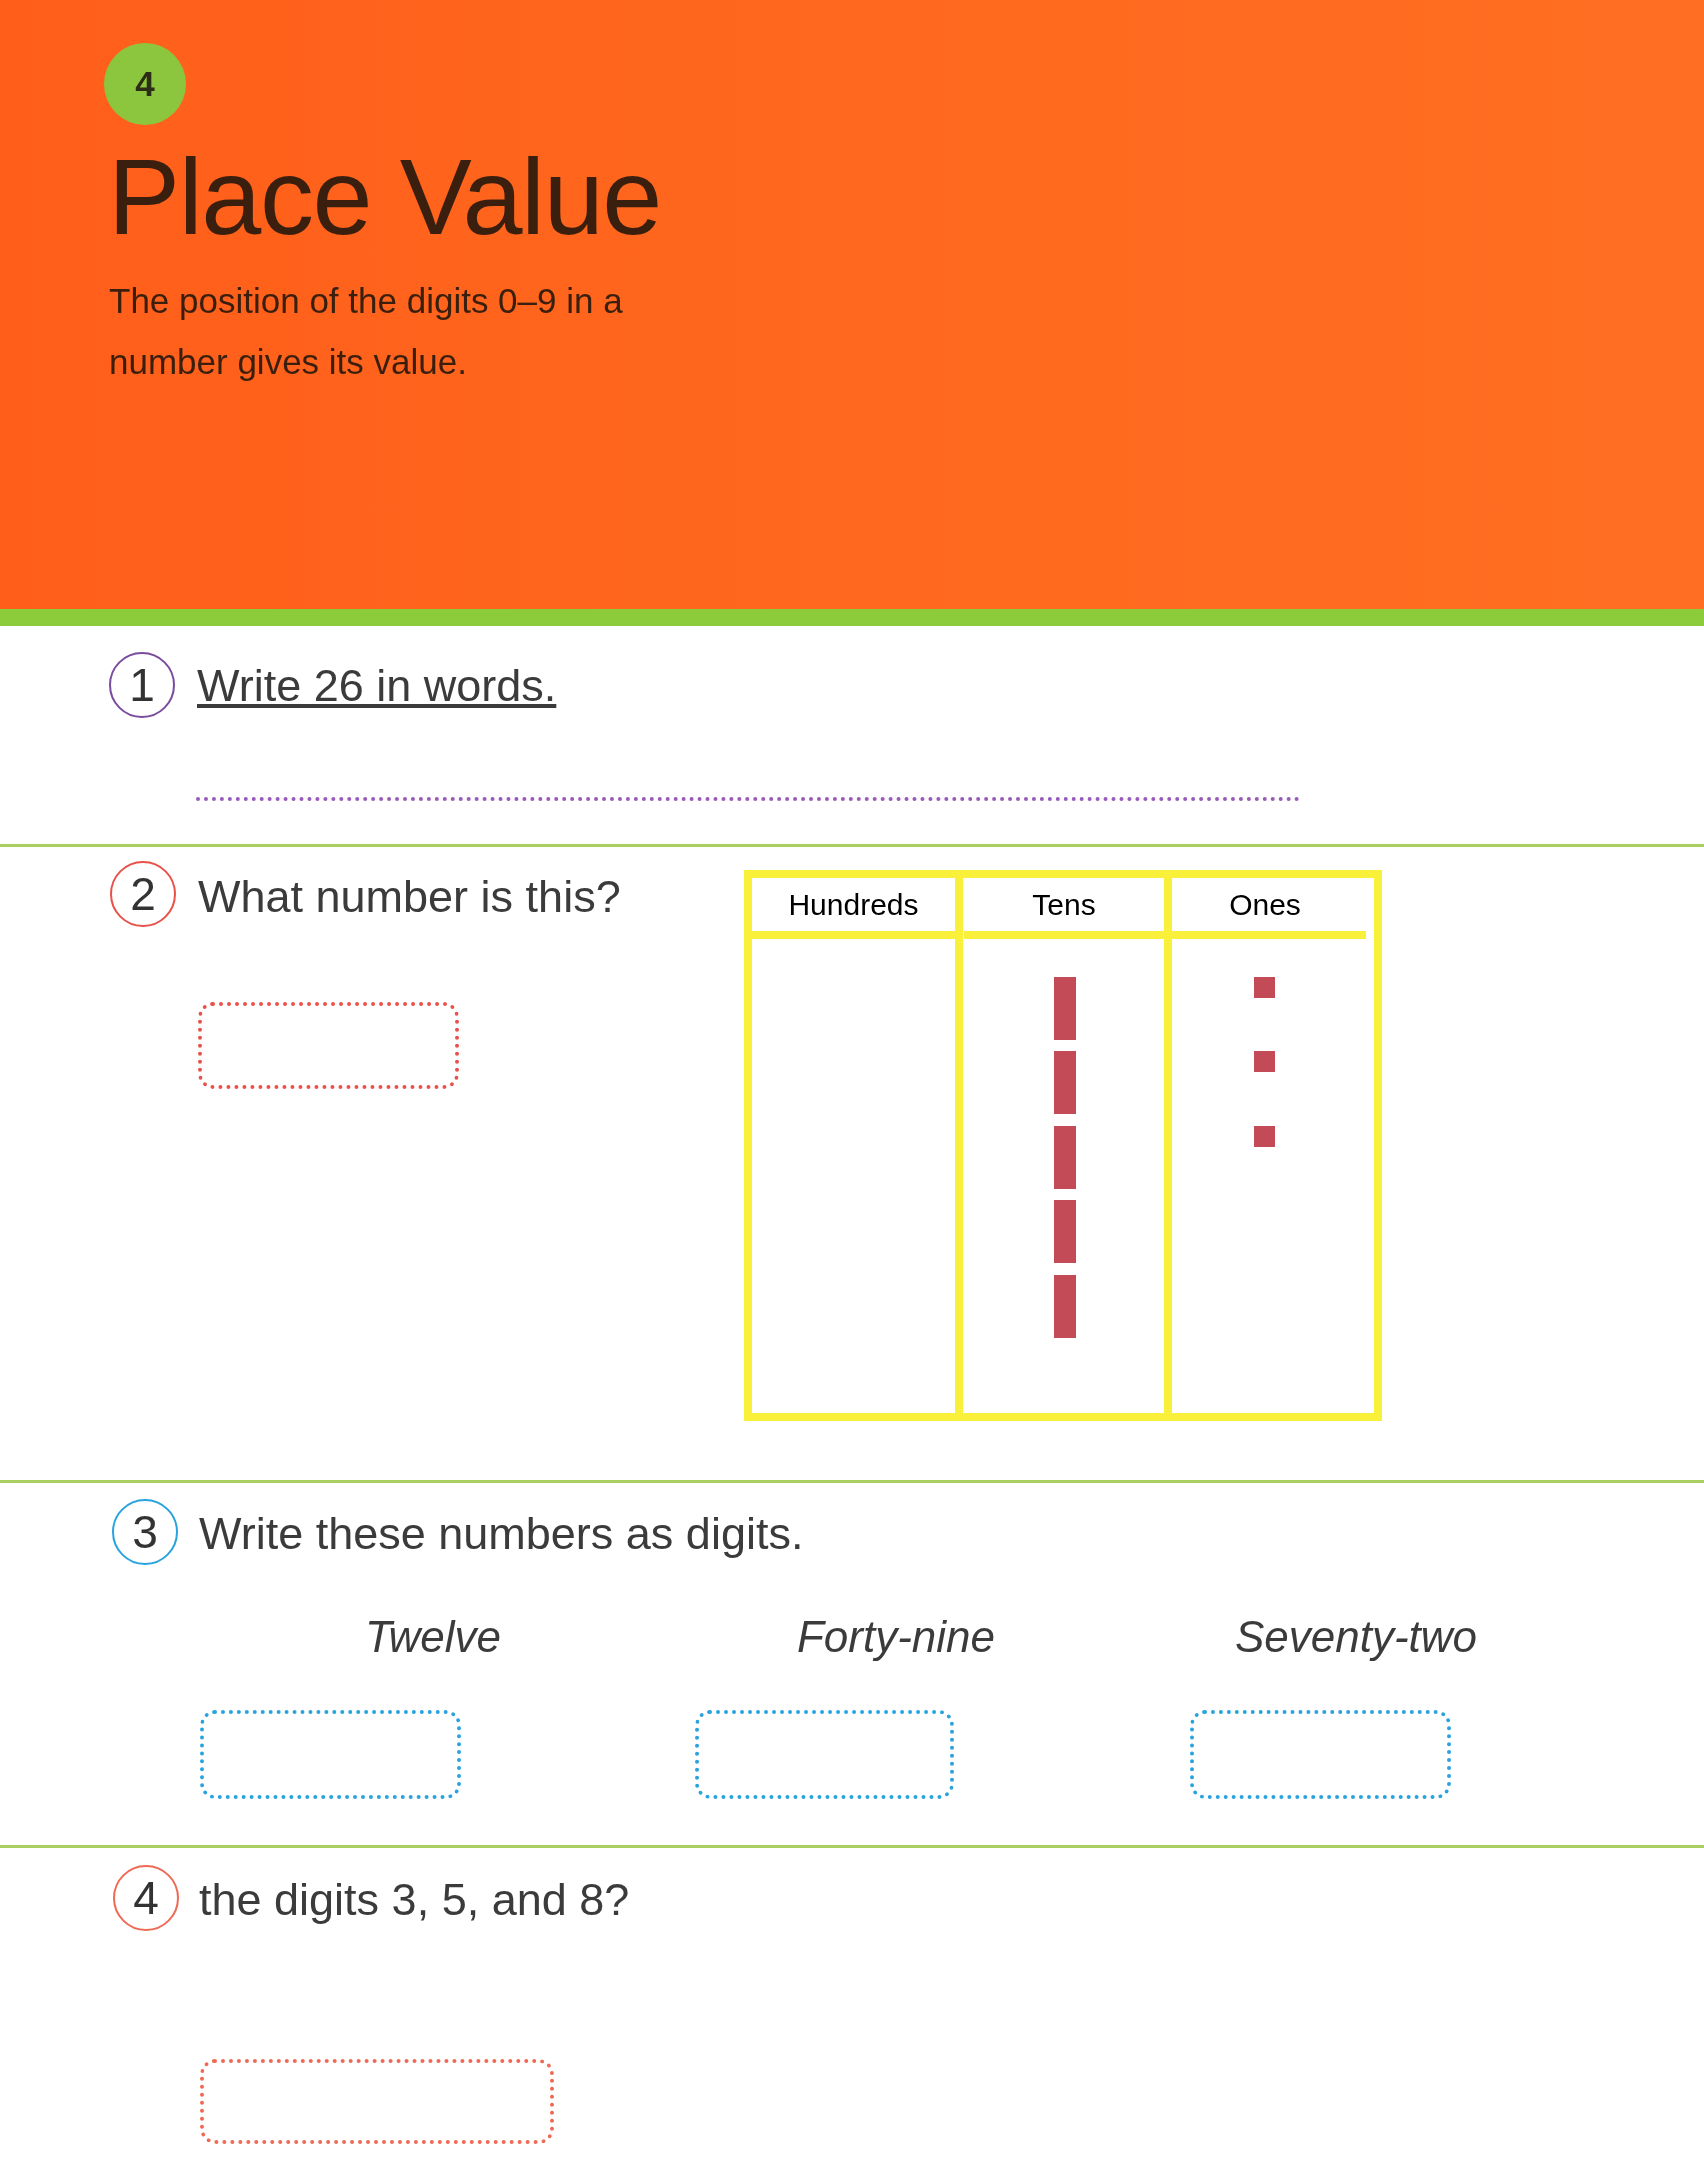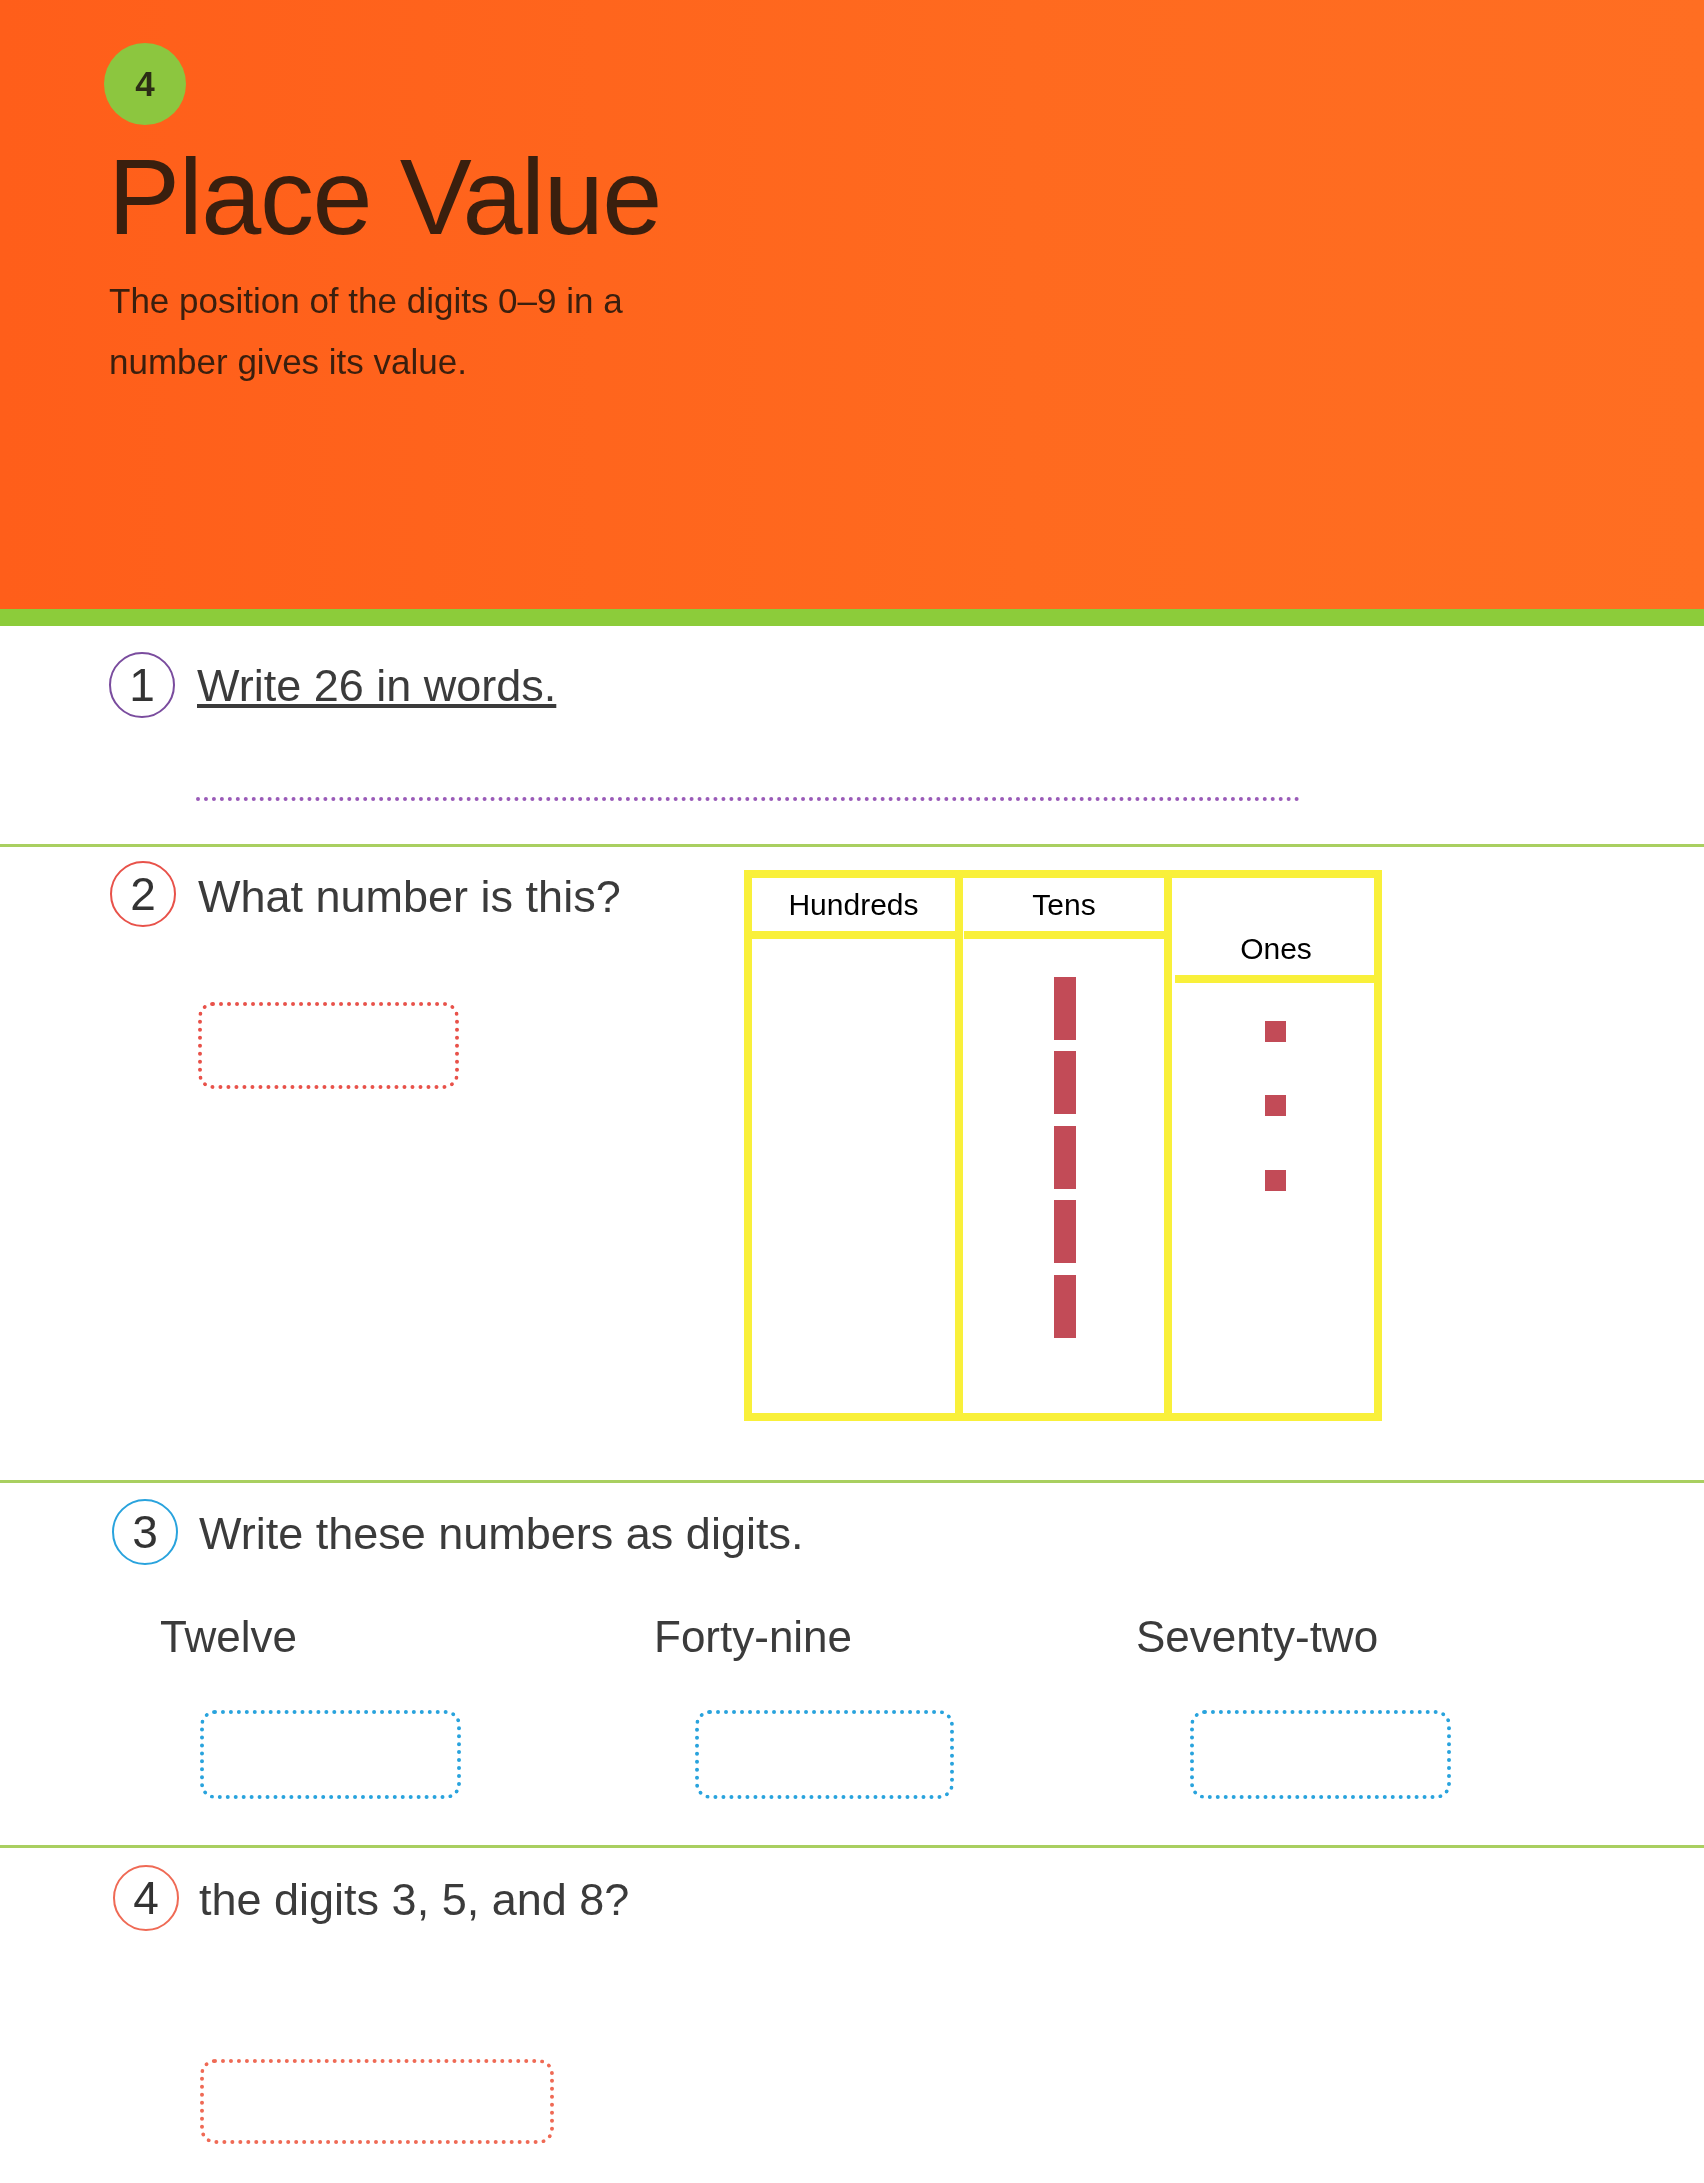--- a/index.html
+++ b/index.html
@@ -45,21 +45,21 @@
   .pv-head {
     position:absolute; left:0; right:0; top:0; height:61px; box-sizing:border-box;
     border-bottom:8.2px solid #f9f03a; display:flex; align-items:center; justify-content:center;
     font-family:"Liberation Sans", sans-serif; font-size:30px; color:#000000;
   }
   .pv-sep { position:absolute; top:0; bottom:0; width:8.2px; background:#f9f03a; }
   .rod { position:absolute; width:22px; height:63px; background:#c24b57; }
   .cube { position:absolute; width:20.5px; height:20.5px; background:#c24b57; }
   .label-word {
     font-family:"Liberation Sans", sans-serif; font-size:44px; color:#3b3b3b;
-    text-align:left; width:341px;
+    text-align:right; width:341px;font-style:italic;
   }
 </style>
 </head>
 <body>
 
 <div id="header" class="abs"></div>
 <div id="header-stripe" class="abs"></div>
 <div id="chapter-badge" class="abs">
   <span>4</span>
 </div>
@@ -87,21 +87,21 @@
   <div class="pv-sep" style="left:203px;"></div>
   <div class="pv-col" style="left:212px;width:200px;">
     <div class="pv-head">Tens</div>
     <div class="rod" style="left:90px;top:99px;"></div>
     <div class="rod" style="left:90px;top:173px;"></div>
     <div class="rod" style="left:90px;top:248px;"></div>
     <div class="rod" style="left:90px;top:322px;"></div>
     <div class="rod" style="left:90px;top:397px;"></div>
   </div>
   <div class="pv-sep" style="left:412px;"></div>
-  <div class="pv-col" style="left:423px;width:202px;margin-top:44px;">
+  <div class="pv-col" style="left:412px;width:202px;">
     <div class="pv-head">Ones</div>
     <div class="cube" style="left:90px;top:99px;"></div>
     <div class="cube" style="left:90px;top:173px;"></div>
     <div class="cube" style="left:90px;top:248px;"></div>
   </div>
 </div>
 
 <div class="abs divider" style="top:1480px;"></div>
 
 <div class="abs q-circle" style="left:112px;top:1499px;border-color:#29a3dd;">

